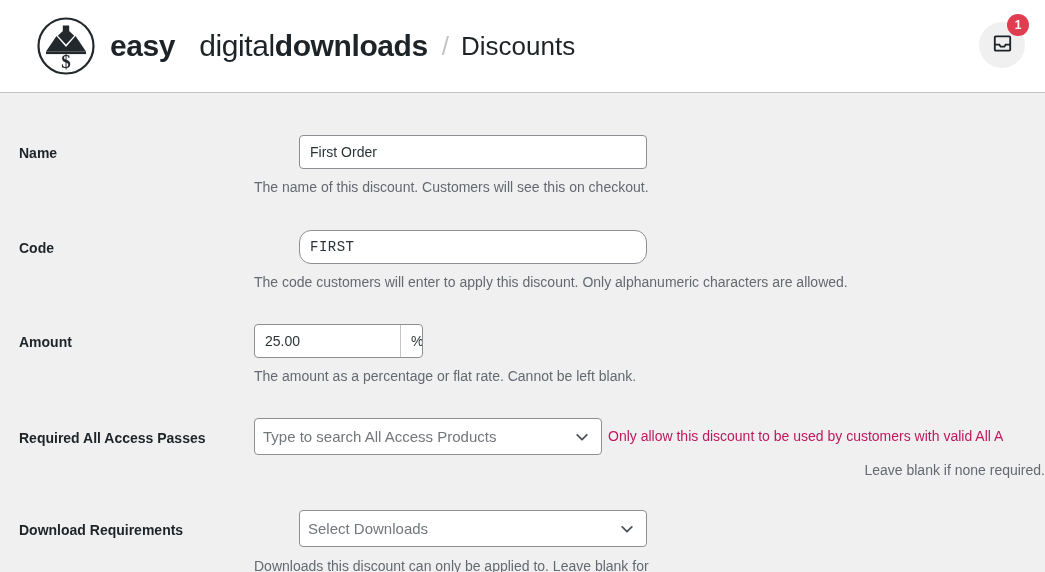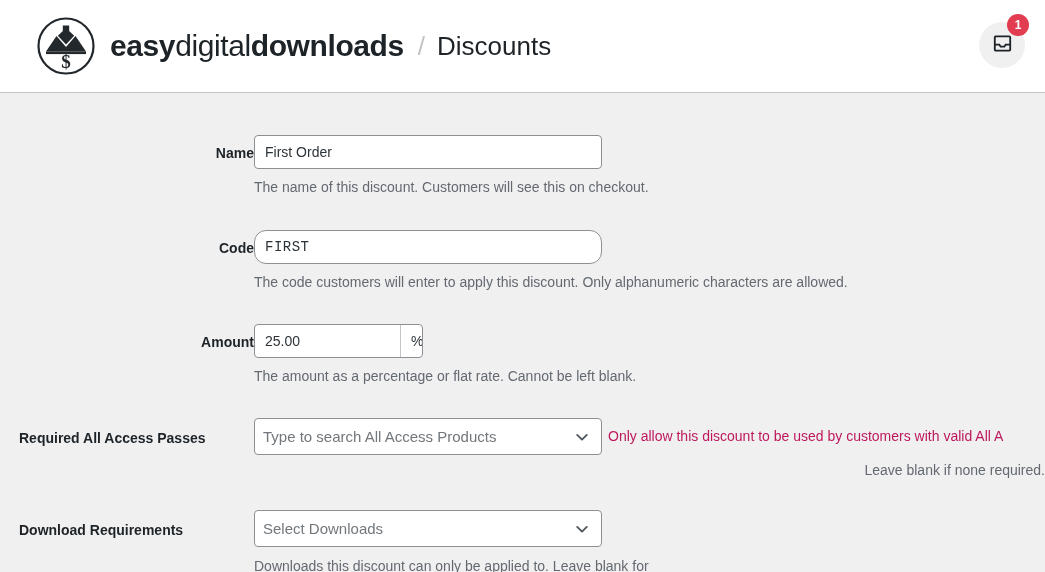--- a/index.html
+++ b/index.html
@@ -38,21 +38,21 @@
     margin-right: 14px;
   }
   .brand-wordmark {
     font-size: 30px;
     line-height: 1;
     letter-spacing: -0.4px;
     color: #1d2327;
     white-space: nowrap;
   }
   .brand-wordmark .w-easy { font-weight: 700; }
-  .brand-wordmark .w-digital { font-weight: 400; }
+  .brand-wordmark .w-digital { font-weight: 400; margin-left: 24px; }
   .brand-wordmark .w-downloads { font-weight: 700; margin-top: 18px; }
 
   .breadcrumb-sep {
     color: #c3c4c7;
     font-size: 26px;
     font-weight: 300;
     margin: 0 12px 0 14px;
     line-height: 1;
   }
   .breadcrumb-current {
@@ -122,20 +122,21 @@
   .field-desc {
     font-size: 14px;
     color: #646970;
     line-height: 1.5;
     margin-top: 8px;
     white-space: nowrap;
   }
   .control {
     display: flex;
     align-items: flex-start;
+    margin-left: 45px;
   }
 
   input.text-input,
   .fake-select {
     height: 34px;
     border: 1px solid #8c8f94;
     border-radius: 4px;
     background: #ffffff;
     font-size: 14px;
     color: #2c3338;
@@ -237,21 +238,21 @@
     white-space: nowrap;
   }
 
   
   .row-name   { margin-top: 42px; }
   .row-code   { margin-top: 32px; }
   .row-amount { margin-top: 31px; }
   .row-aap    { margin-top: 31px; }
   .row-dlreq  { margin-top: 29px; }
 
-  .label-align-34 { padding-top: 9px; text-align: right; }
+  .label-align-34 { padding-top: 9px; }
   .label-align-37 { padding-top: 11px; }
 </style>
 </head>
 <body>
 
 <div class="admin-header">
 
   <div class="brand">
 
     <span class="brand-logo">

